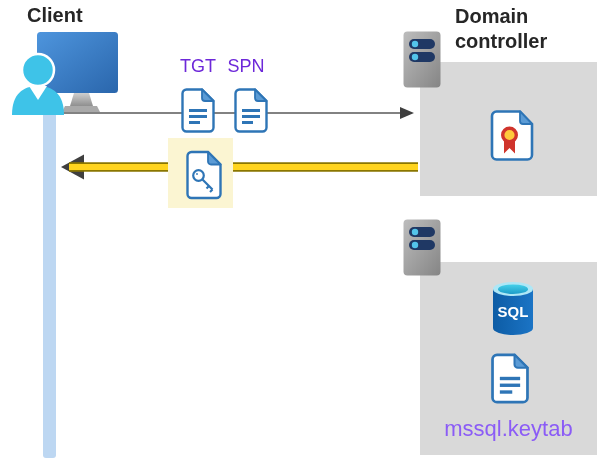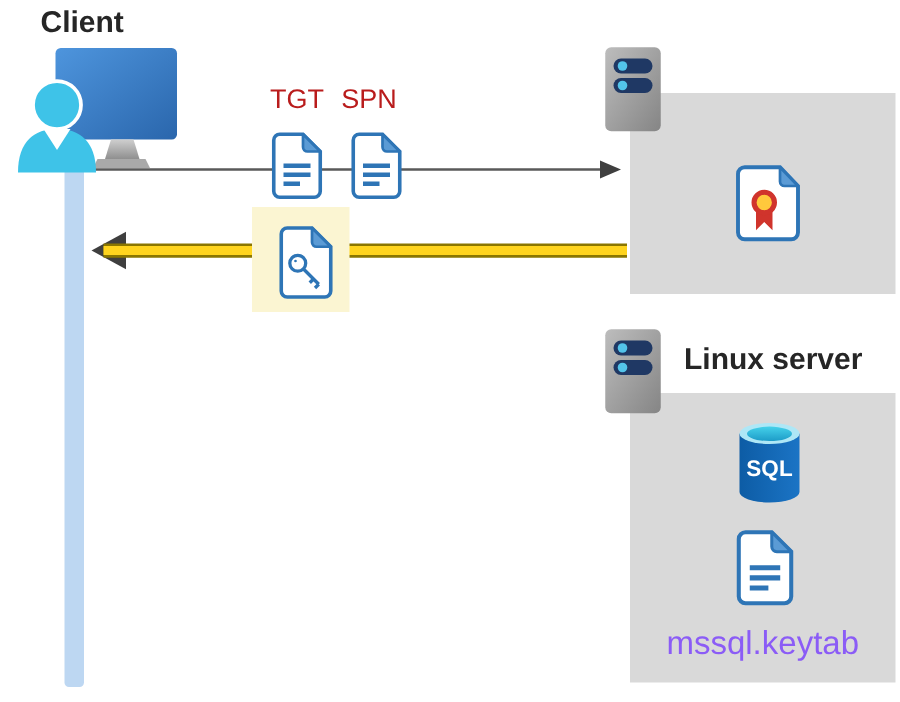--- a/index.html
+++ b/index.html
@@ -5,21 +5,21 @@
   html,body{margin:0;padding:0;background:#fff;}
   .canvas{
     position:relative;width:600px;height:468px;background:#ffffff;overflow:hidden;
     font-family:"Liberation Sans","DejaVu Sans",sans-serif;
   }
   .abs{position:absolute;}
   .hdr{font-weight:bold;font-size:20px;color:#262626;letter-spacing:0;}
   .client-label{left:27px;top:4px;z-index:6;}
   .dc-label{left:455px;top:4px;width:142px;line-height:25px;z-index:6;}
   .linux-label{left:456px;top:229px;white-space:nowrap;z-index:6;}
-  .ticket-label{font-size:18px;color:#b91c1c;width:44px;text-align:center;top:56px;z-index:6;}
+  .ticket-label{font-size:18px;color:#6d28d9;width:44px;text-align:center;top:56px;z-index:6;}
   .tgt-label{left:176px;}
   .spn-label{left:224px;text-align:center;}
   .keytab-label{left:420px;top:416px;width:177px;text-align:center;font-size:22px;color:#8b5cf6;z-index:6;}
   .vbar{left:43px;top:96px;width:13px;height:362px;background:#BDD7F2;border-radius:3px;z-index:1;}
   .gray-box{background:#D9D9D9;z-index:1;}
   .dc-box{left:420px;top:62px;width:177px;height:134px;}
   .linux-box{left:420px;top:262px;width:177px;height:193px;}
   .arrows-layer{left:0;top:0;z-index:2;}
   .highlight-box{left:168px;top:138px;width:65px;height:70px;background:#FBF5D2;z-index:3;}
   .icon{z-index:4;}
@@ -51,21 +51,21 @@
     <g>
       <polygon points="61,167 84,154.5 84,179.5" fill="#3F3F3F"></polygon>
       <line x1="69" y1="167" x2="418" y2="167" stroke="#8A7600" stroke-width="9.5"></line>
       <line x1="69" y1="167" x2="418" y2="167" stroke="#FFD41E" stroke-width="6"></line>
     </g>
   </svg>
 
   <div class="abs highlight-box"></div>
 
   <div class="abs hdr client-label">Client</div>
-  <div class="abs hdr linux-label">Linux server</div>
+  <div class="abs hdr dc-label">Domain controller</div>
 
   <div class="abs ticket-label tgt-label">TGT</div>
   <div class="abs ticket-label spn-label">SPN</div>
   <div class="abs keytab-label">mssql.keytab</div>
 
   <svg class="abs client-icon" width="112" height="88" viewBox="0 0 112 88">
     <defs>
       <linearGradient id="mon" x1="0" y1="0" x2="1" y2="1">
         <stop offset="0" stop-color="#4E95DD"></stop>
           <stop offset="1" stop-color="#2A66AC"></stop>

